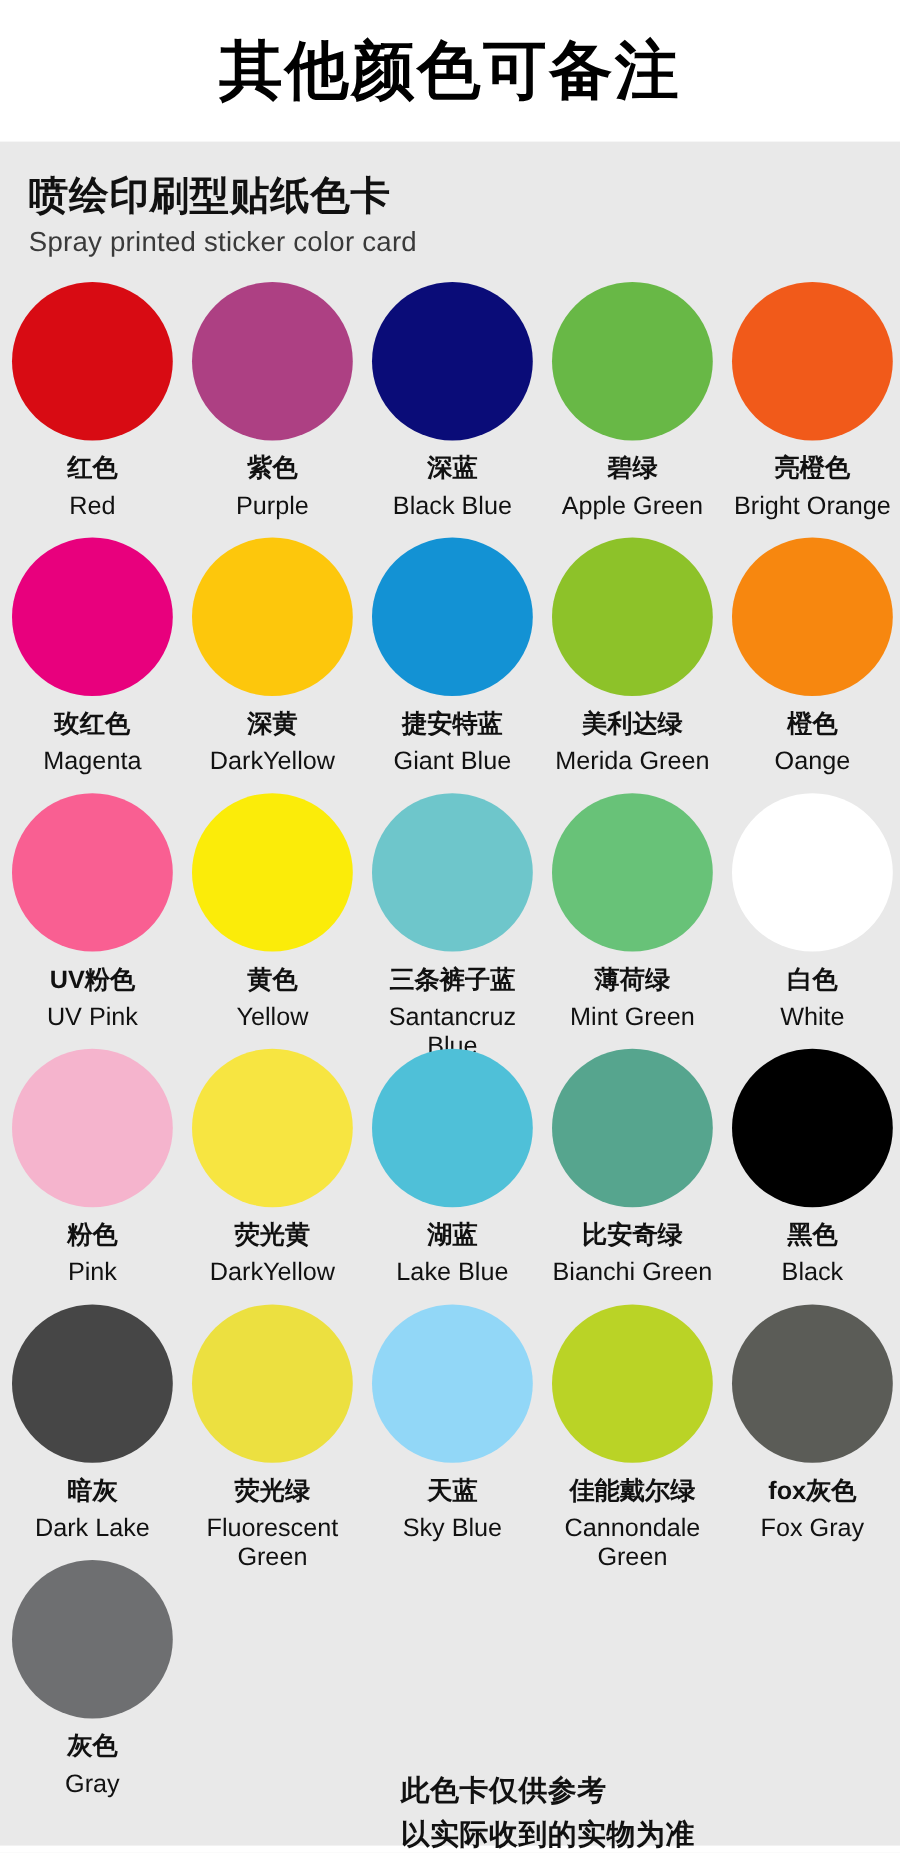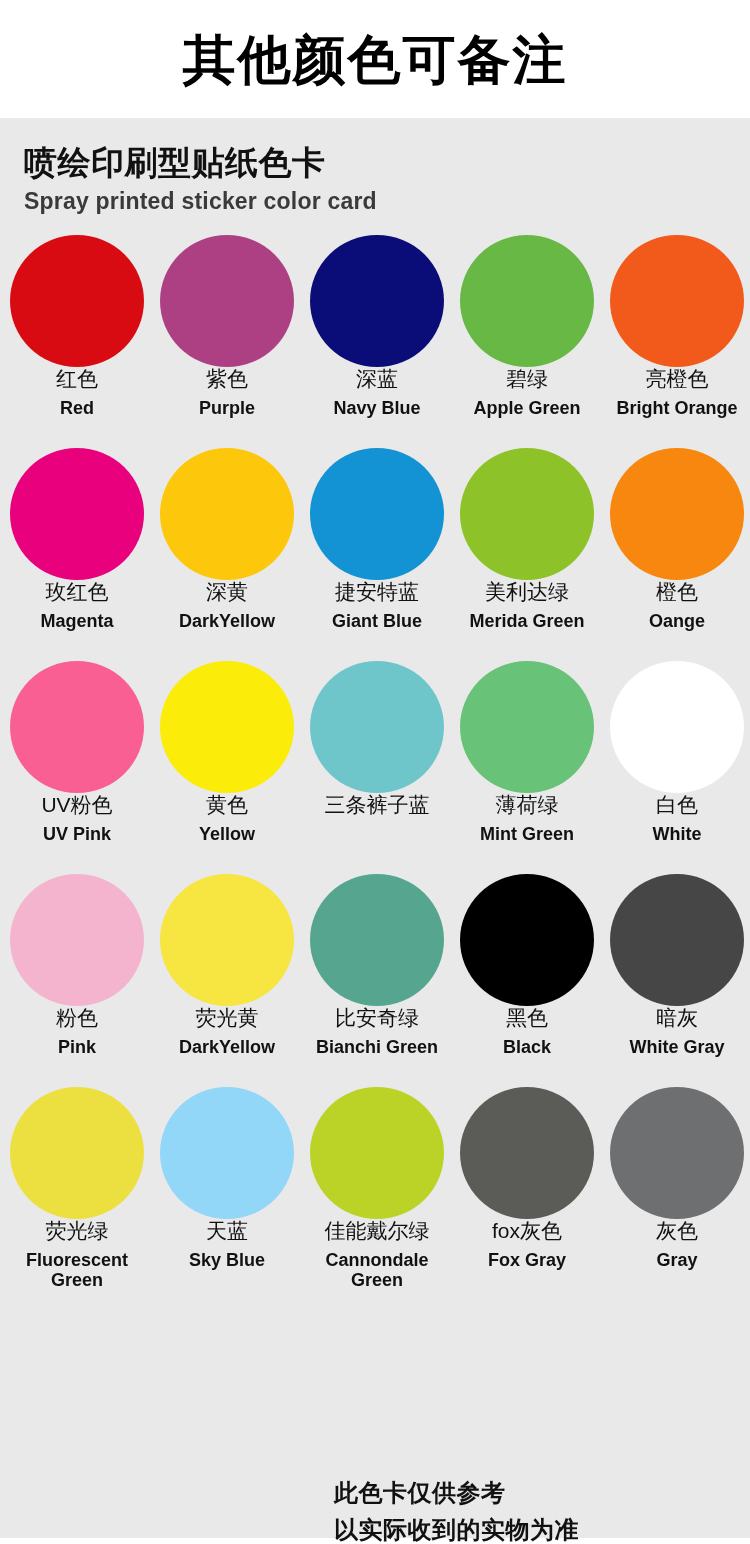--- a/index.html
+++ b/index.html
@@ -47,21 +47,21 @@
   }
   .panel-title-cn {
     font-size: 33px;
     font-weight: bold;
     color: #111111;
     line-height: 1.18;
     letter-spacing: 0.5px;
   }
   .panel-title-en {
     font-size: 23px;
-    font-weight: bold;
+    font-weight: normal;
     color: #3a3a3a;
     line-height: 1.3;
     margin-top: 4px;
     letter-spacing: 0.2px;
   }
 
   
   .grid {
     margin-top: 18px;
     display: grid;
@@ -85,32 +85,33 @@
     border-radius: 50%;
     margin-top: 0;
     flex: none;
   }
   .dot.white-dot { background: #ffffff; }
 
   .label-cn {
     font-size: 21px;
     color: #111111;
     line-height: 1.18;
+    margin-top: 12px;
     text-align: center;
     white-space: nowrap;
-    font-weight: normal;
+    font-weight: bold;
   }
   .label-en {
-    font-size: 18px;
+    font-size: 21px;
     color: #111111;
     line-height: 1.16;
     margin-top: 6px;
     text-align: center;
     width: 150px;
-    font-weight: bold;
+    font-weight: normal;
   }
 
   
   .note {
     position: absolute;
     left: 334px;
     top: 1356px;
     font-size: 24px;
     color: #111111;
     line-height: 1.55;
@@ -139,21 +140,21 @@
         <div class="label-en">Red</div>
       </div>
       <div class="cell">
         <div class="dot" style="background: rgb(173, 64, 131);"></div>
         <div class="label-cn">紫色</div>
         <div class="label-en">Purple</div>
       </div>
       <div class="cell">
         <div class="dot" style="background: rgb(10, 12, 120);"></div>
         <div class="label-cn">深蓝</div>
-        <div class="label-en">Navy Blue</div>
+        <div class="label-en">Black Blue</div>
       </div>
       <div class="cell">
         <div class="dot" style="background: rgb(104, 184, 70);"></div>
         <div class="label-cn">碧绿</div>
         <div class="label-en">Apple Green</div>
       </div>
       <div class="cell">
         <div class="dot" style="background: rgb(241, 90, 26);"></div>
         <div class="label-cn">亮橙色</div>
         <div class="label-en">Bright Orange</div>
@@ -189,20 +190,21 @@
         <div class="label-en">UV Pink</div>
       </div>
       <div class="cell">
         <div class="dot" style="background: rgb(251, 236, 9);"></div>
         <div class="label-cn">黄色</div>
         <div class="label-en">Yellow</div>
       </div>
       <div class="cell">
         <div class="dot" style="background: rgb(110, 198, 203);"></div>
         <div class="label-cn">三条裤子蓝</div>
+        <div class="label-en">Santancruz Blue</div>
       </div>
       <div class="cell">
         <div class="dot" style="background: rgb(104, 194, 120);"></div>
         <div class="label-cn">薄荷绿</div>
         <div class="label-en">Mint Green</div>
       </div>
       <div class="cell">
         <div class="dot white-dot" style="background: rgb(255, 255, 255);"></div>
         <div class="label-cn">白色</div>
         <div class="label-en">White</div>
@@ -211,33 +213,38 @@
         <div class="dot" style="background: rgb(245, 180, 205);"></div>
         <div class="label-cn">粉色</div>
         <div class="label-en">Pink</div>
       </div>
       <div class="cell">
         <div class="dot" style="background: rgb(247, 229, 65);"></div>
         <div class="label-cn">荧光黄</div>
         <div class="label-en">DarkYellow</div>
       </div>
       <div class="cell">
+        <div class="dot" style="background: rgb(79, 192, 216);"></div>
+        <div class="label-cn">湖蓝</div>
+        <div class="label-en">Lake Blue</div>
+      </div>
+      <div class="cell">
         <div class="dot" style="background: rgb(86, 165, 142);"></div>
         <div class="label-cn">比安奇绿</div>
         <div class="label-en">Bianchi Green</div>
       </div>
       <div class="cell">
         <div class="dot" style="background: rgb(0, 0, 0);"></div>
         <div class="label-cn">黑色</div>
         <div class="label-en">Black</div>
       </div>
       <div class="cell">
         <div class="dot" style="background: rgb(70, 70, 70);"></div>
         <div class="label-cn">暗灰</div>
-        <div class="label-en">White Gray</div>
+        <div class="label-en">Dark Lake</div>
       </div>
       <div class="cell">
         <div class="dot" style="background: rgb(236, 224, 64);"></div>
         <div class="label-cn">荧光绿</div>
         <div class="label-en">Fluorescent Green</div>
       </div>
       <div class="cell">
         <div class="dot" style="background: rgb(146, 215, 247);"></div>
         <div class="label-cn">天蓝</div>
         <div class="label-en">Sky Blue</div>

